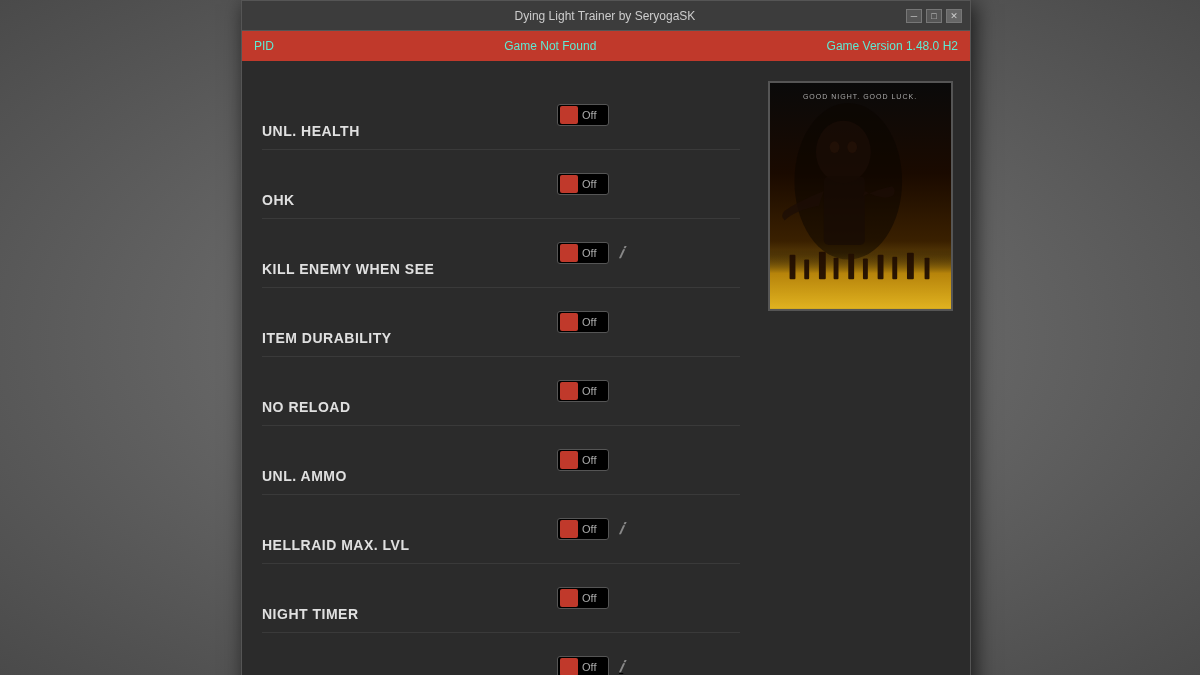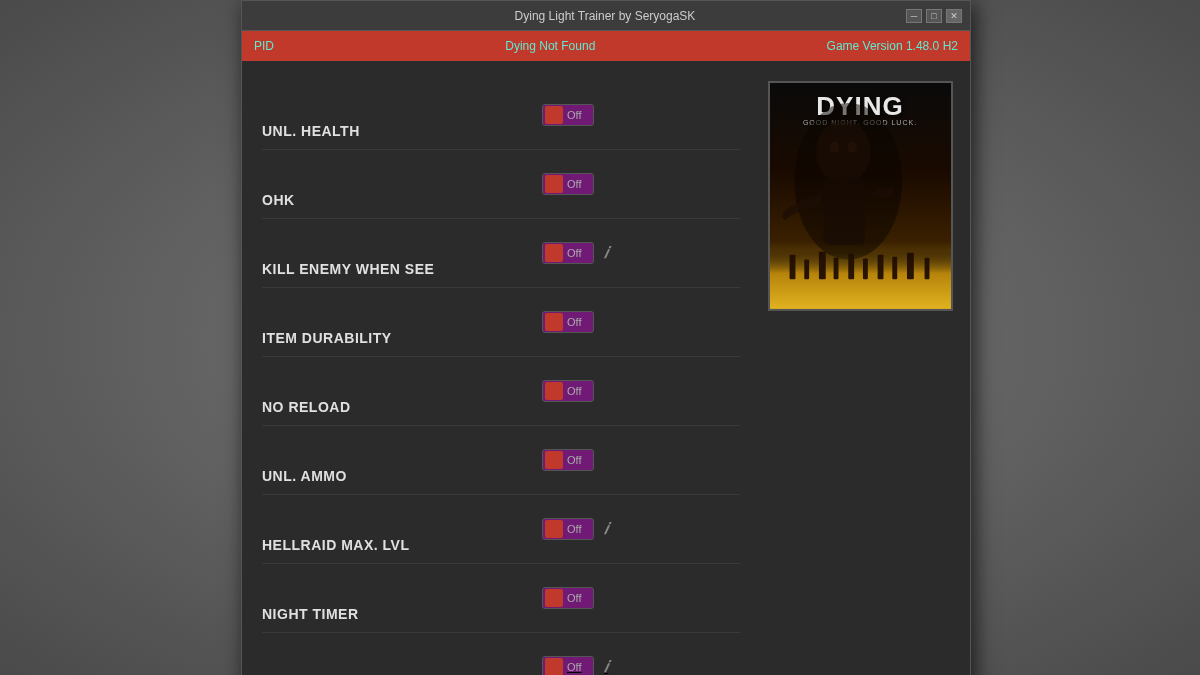--- a/index.html
+++ b/index.html
@@ -112,27 +112,28 @@
       font-weight: bold;
       letter-spacing: 0.5px;
       width: 280px;
       margin-top: 32px;
     }
 
     .toggle-switch {
       position: relative;
       width: 52px;
       height: 22px;
-      background: #701a75;
+      background: #000000;
       border: 1px solid #555;
       border-radius: 3px;
       cursor: pointer;
       display: flex;
       align-items: center;
       overflow: hidden;
+      margin-left: 15px;
     }
 
     .toggle-knob {
       width: 18px;
       height: 18px;
       background: #c0392b;
       border-radius: 2px;
       margin: 2px;
       flex-shrink: 0;
     }
@@ -222,21 +223,21 @@
       <span class="title-bar-text">Dying Light Trainer by SeryogaSK</span>
       <div class="title-bar-controls">
         <div class="title-btn">─</div>
         <div class="title-btn">□</div>
         <div class="title-btn close">✕</div>
       </div>
     </div>
 
     <div class="status-bar">
       <span class="status-bar-text">PID</span>
-      <span class="status-bar-text">Dying Not Found</span>
+      <span class="status-bar-text">Game Not Found</span>
       <span class="status-bar-text">Game Version 1.48.0 H2</span>
     </div>
 
     <div class="content-area">
 
       <div class="options-panel">
 
         <div class="option-row">
           <span class="option-label">UNL. HEALTH</span>
           <div class="toggle-switch">
@@ -311,21 +312,20 @@
           </div>
           <span class="info-icon">𝑖</span>
         </div>
 
       </div>
 
       <div class="game-image-panel">
         <div class="game-cover">
           <div class="cover-art">
             <div class="cover-title">
-              <div class="cover-dying">DYING</div>
               <div class="cover-tagline">GOOD NIGHT. GOOD LUCK.</div>
             </div>
 
             <svg viewBox="0 0 185 230" style="position:absolute;top:0;left:0;width:100%;height:100%;opacity:0.85;">
 
               <ellipse cx="80" cy="100" rx="55" ry="80" fill="#0a0500" opacity="0.6"></ellipse>
 
               <ellipse cx="75" cy="70" rx="28" ry="32" fill="#1a0c06" opacity="0.9"></ellipse>
               <rect x="55" y="95" width="42" height="70" fill="#150a04" opacity="0.9" rx="5"></rect>
 

